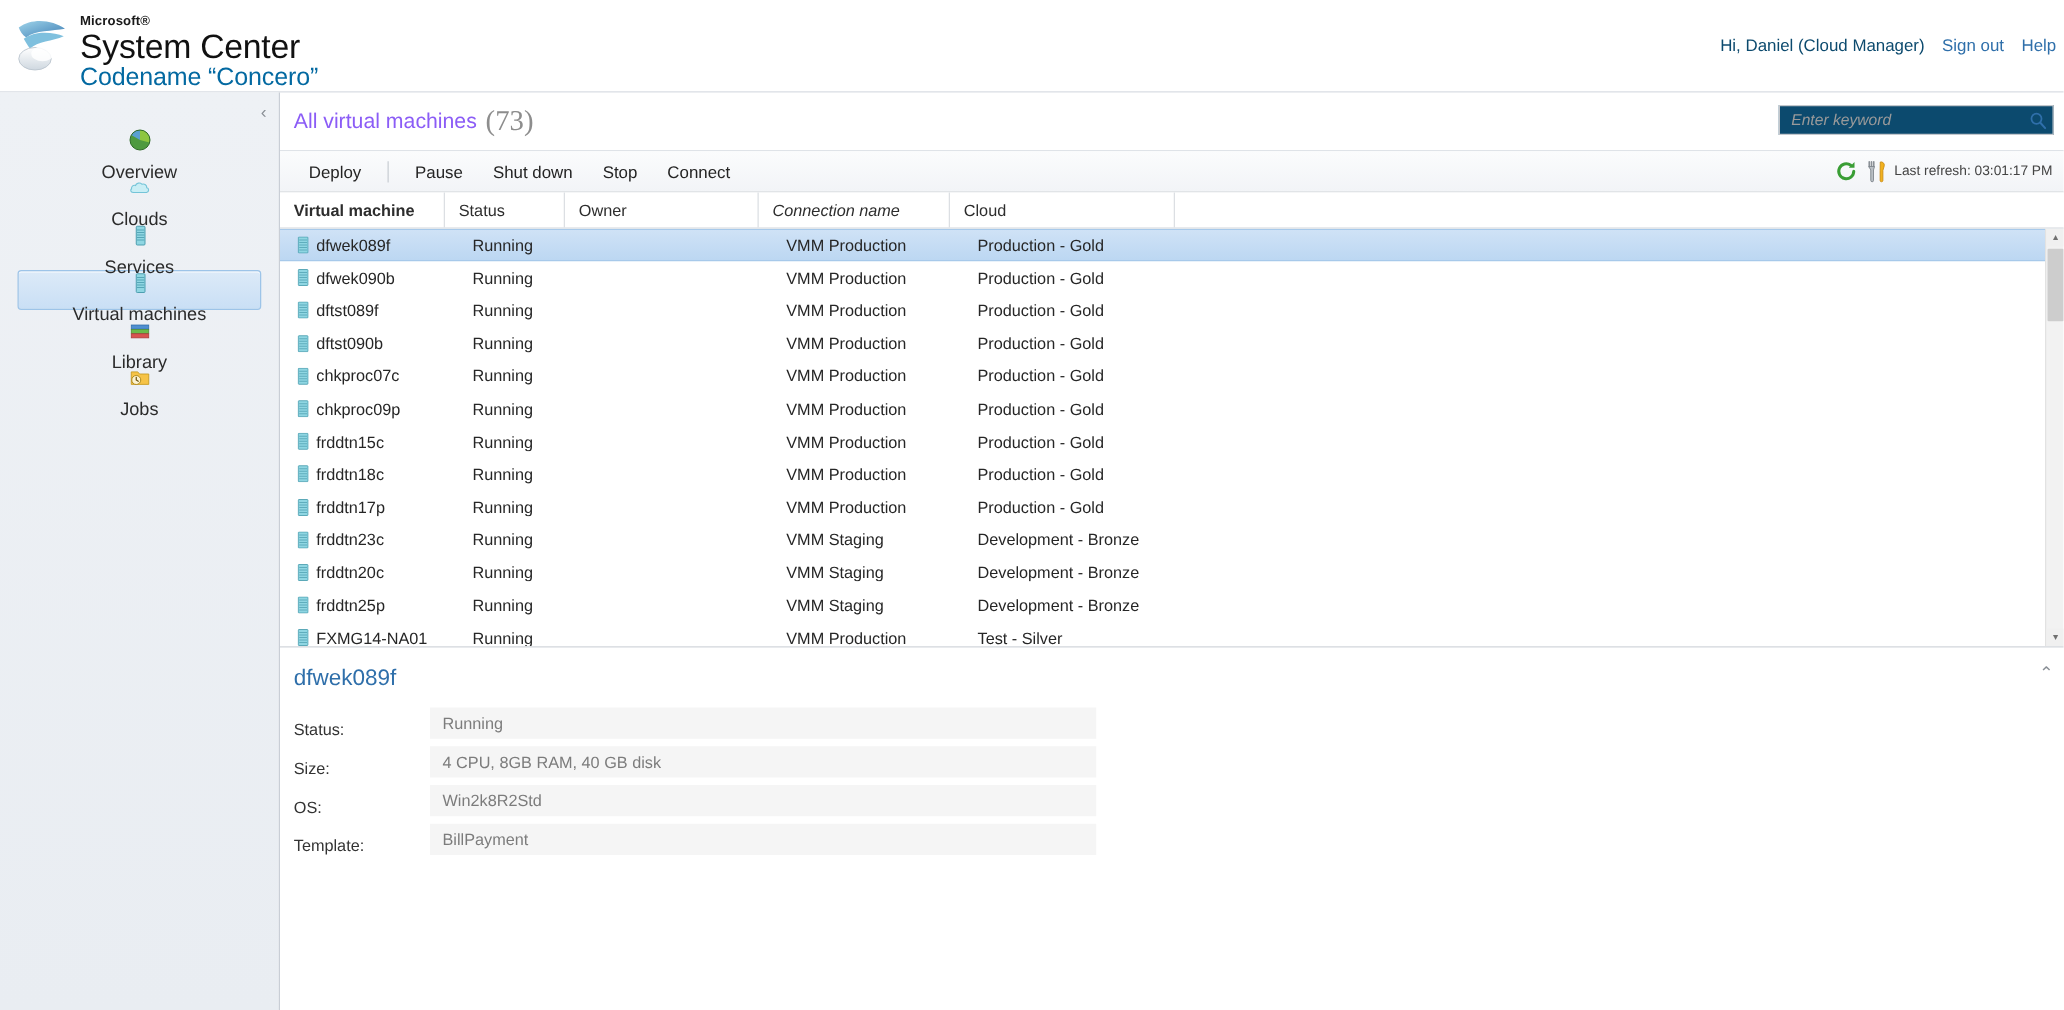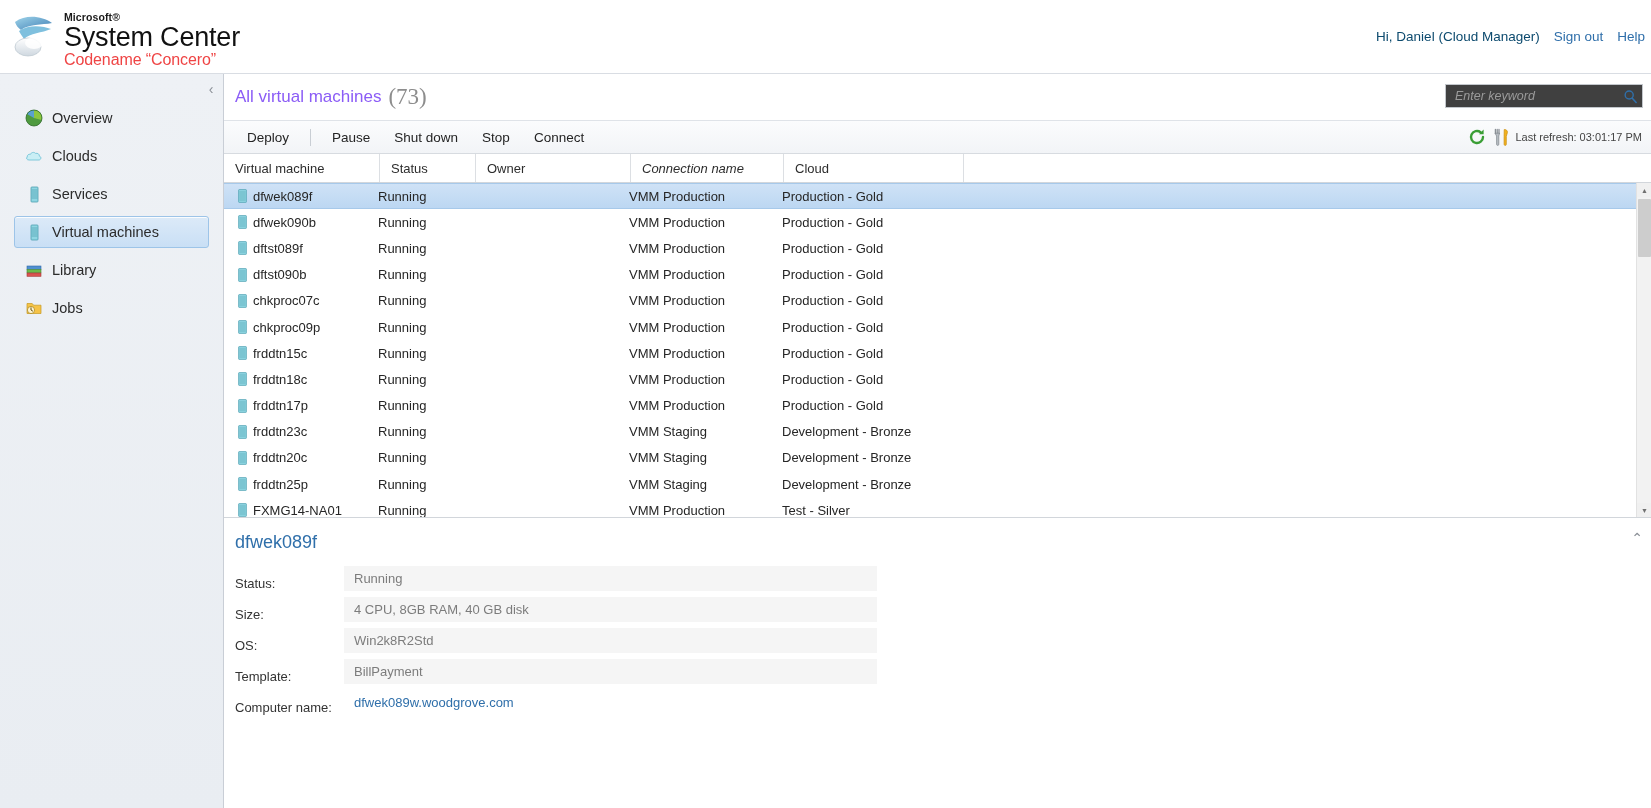--- a/index.html
+++ b/index.html
@@ -28,21 +28,21 @@
   .brand-text { line-height: 1; padding-top: 4px; }
   .brand-ms {
     font-size: 10.5px; font-weight: bold; color: #1a1a1a;
     letter-spacing: .1px; display: block; margin-bottom: 1px;
   }
   .brand-sc {
     font-size: 27px; color: #111; display: block;
     letter-spacing: -.2px; line-height: 1.0;
   }
   .brand-cn {
-    font-size: 16px; color: #ef4444; display: block;
+    font-size: 20px; color: #0369a1; display: block;
     margin-top: 1px; letter-spacing: -.1px;
   }
   .header-right {
     position: absolute; right: 6px; top: 29px;
     display: flex; align-items: center; gap: 14px;
     font-size: 13.5px;
   }
   .hr-greeting { color: #0c4a6e; }
   .hr-link { color: #2f6faa; cursor: pointer; }
 
@@ -64,20 +64,21 @@
     text-align: center; cursor: pointer; user-select: none;
   }
   .nav-item {
     display: flex; align-items: center; gap: 9px;
     margin: 0 14px 6px 14px;
     height: 32px; padding: 0 10px;
     border-radius: 3px;
     font-size: 14.5px; color: #23527c0; color: #2b2b2b;
     cursor: pointer;
     border: 1px solid transparent;
+    flex-direction: column;
   }
   .nav-item.selected {
     background: linear-gradient(to bottom, #dceaf8 0%, #c9dff5 100%);
     border: 1px solid #9dc4e8;
     box-shadow: inset 0 1px 0 rgba(255,255,255,.85);
   }
   .nav-icon { width: 18px; height: 18px; flex: 0 0 18px; display:block; }
   .nav-label { white-space: nowrap; }
 
   
@@ -87,22 +88,22 @@
     height: 47px; flex: 0 0 47px;
     border-bottom: 1px solid #dfe3e8;
     display: flex; align-items: center;
     padding: 0 8px 0 11px;
     position: relative;
   }
   .page-title { font-size: 17px; color: #8b5cf6; font-weight: normal; }
   .page-count { font-size: 23px; color: #8d8d8d; margin-left: 7px; font-family: Liberation Serif, serif; }
   .search-box {
     position: absolute; right: 8px; top: 10px;
-    width: 198px; height: 24px;
-    border: 1px solid #c3c7cc; background: #404040;
+    width: 220px; height: 24px;
+    border: 1px solid #c3c7cc; background: #0c4a6e;
     display: flex; align-items: center;
     padding: 0 4px 0 7px;
     gap: 32px;
   }
   .search-input {
     border: 0; outline: 0; flex: 1 1 auto; min-width: 0;
     font-size: 12.5px; font-style: italic; color: #9a9a9a;
     font-family: "Liberation Sans", sans-serif; background: transparent;
   }
   .search-input::placeholder { color: #9a9a9a; font-style: italic; }
@@ -139,21 +140,21 @@
     display: flex; align-items: stretch;
     position: relative;
   }
   .gh-cell {
     font-size: 13px; color: #2d2d2d;
     display: flex; align-items: center;
     padding-left: 11px;
     border-right: 1px solid #dcdfe3;
     cursor: pointer;
   }
-  .gh-c0 { width: 156px; }
+  .gh-c0 { width: 132px; font-weight: bold; }
   .gh-c1 { width: 96px; }
   .gh-c2 { width: 155px; text-align: center; }
   .gh-c3 { width: 153px; font-style: italic; }
   .gh-c4 { width: 180px; }
   .gh-c5 { flex: 1 1 auto; border-right: 0; }
 
   
   .grid-body {
     flex: 0 0 334px; height: 334px;
     overflow: hidden;
@@ -651,21 +652,17 @@
             <div class="dr-value">4 CPU, 8GB RAM, 40 GB disk</div>
           </div>
           <div class="detail-row">
             <div class="dr-label">OS:</div>
             <div class="dr-value">Win2k8R2Std</div>
           </div>
           <div class="detail-row">
             <div class="dr-label">Template:</div>
             <div class="dr-value">BillPayment</div>
           </div>
-          <div class="detail-row">
-            <div class="dr-label">Computer name:</div>
-            <div class="dr-value plain"><span class="dr-link">dfwek089w.woodgrove.com</span></div>
-          </div>
         </div>
     </div>
 
   </div>
 </div>
 
 </body></html>

